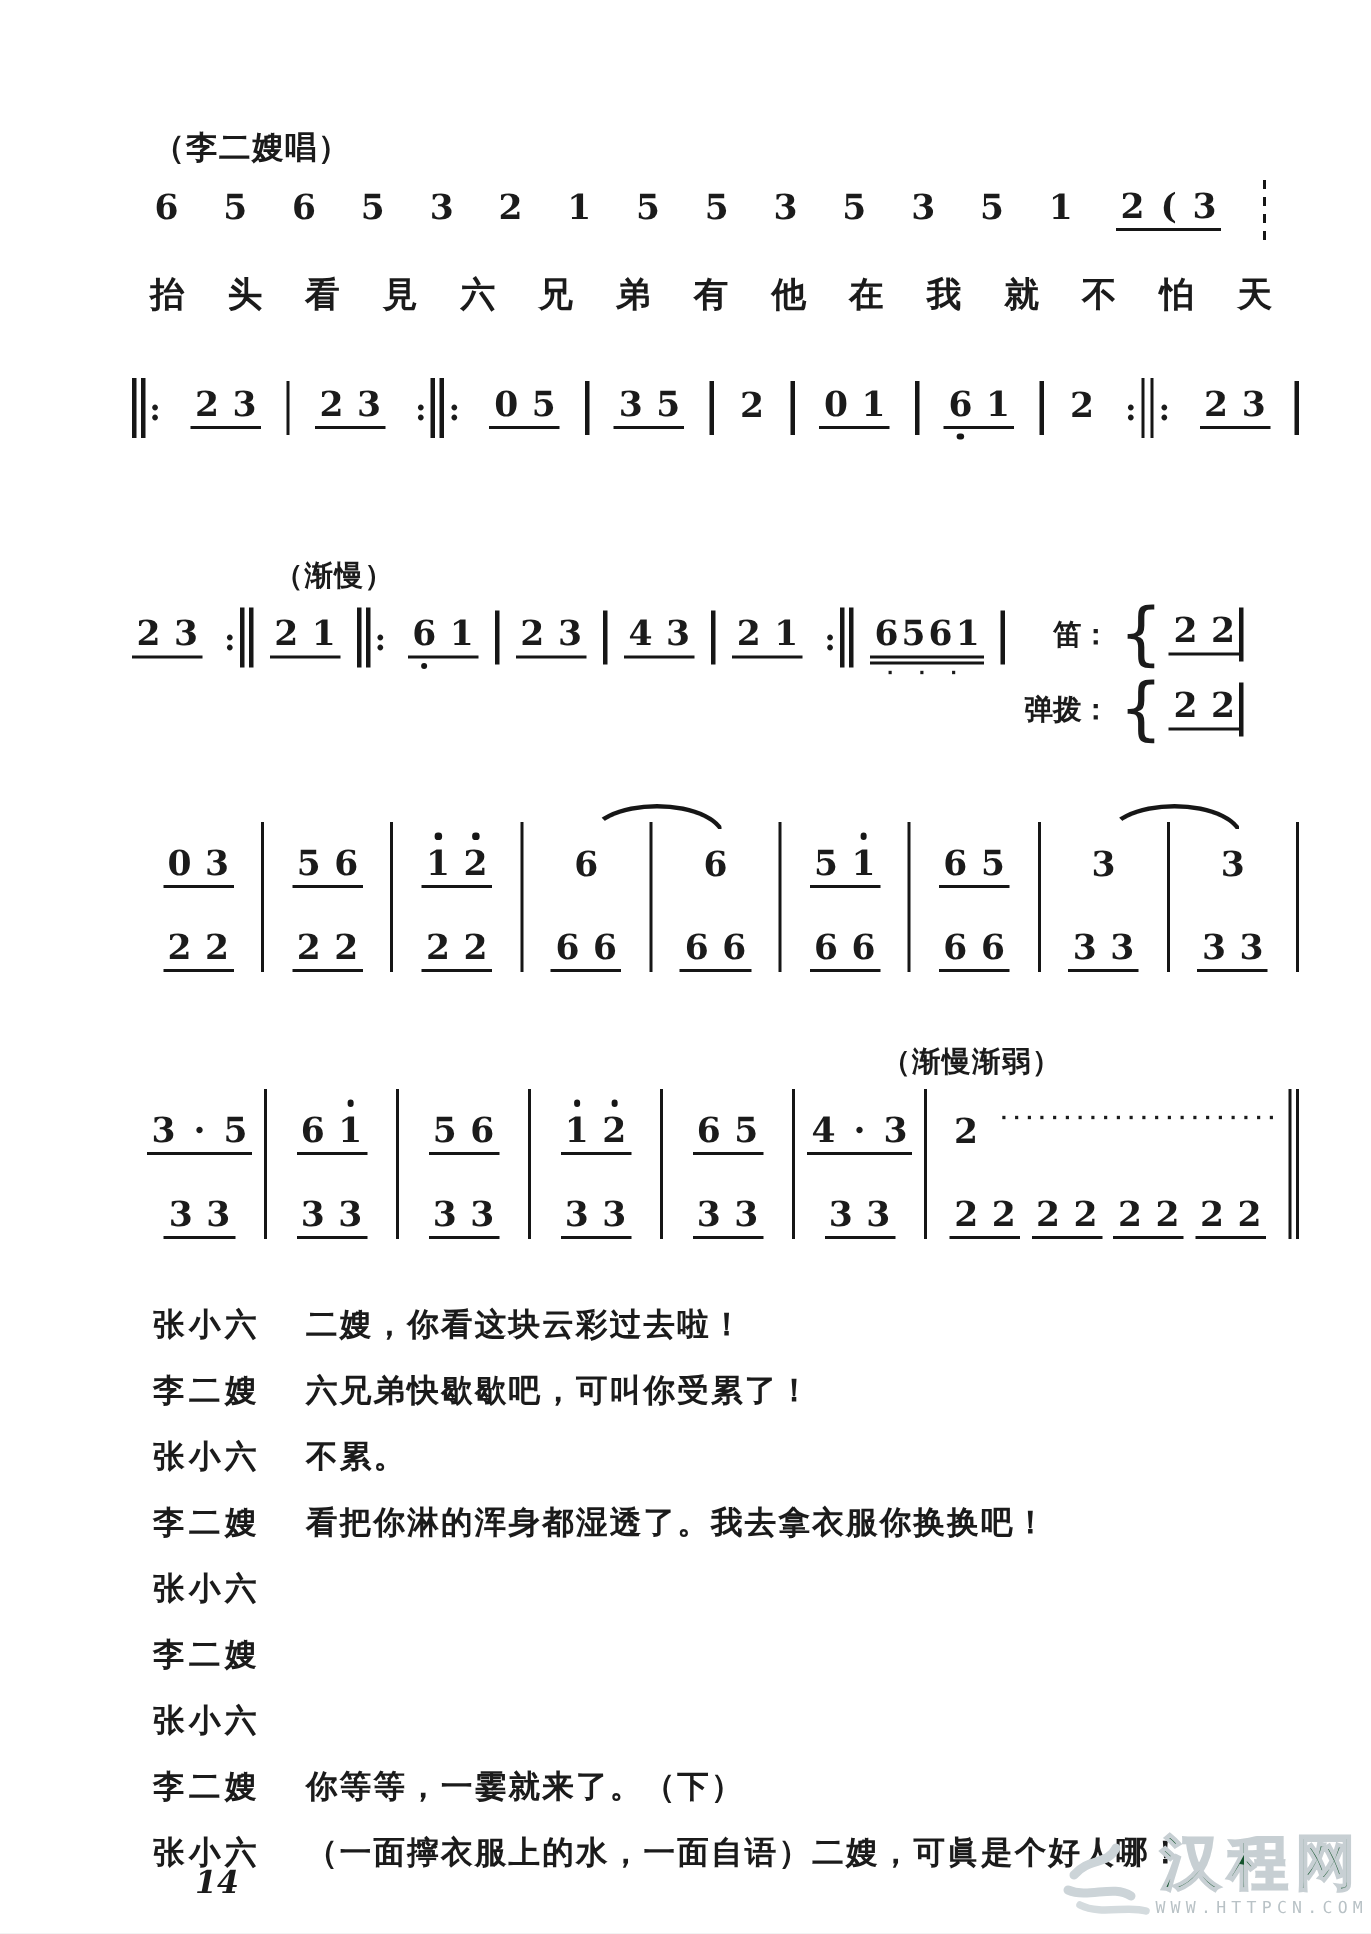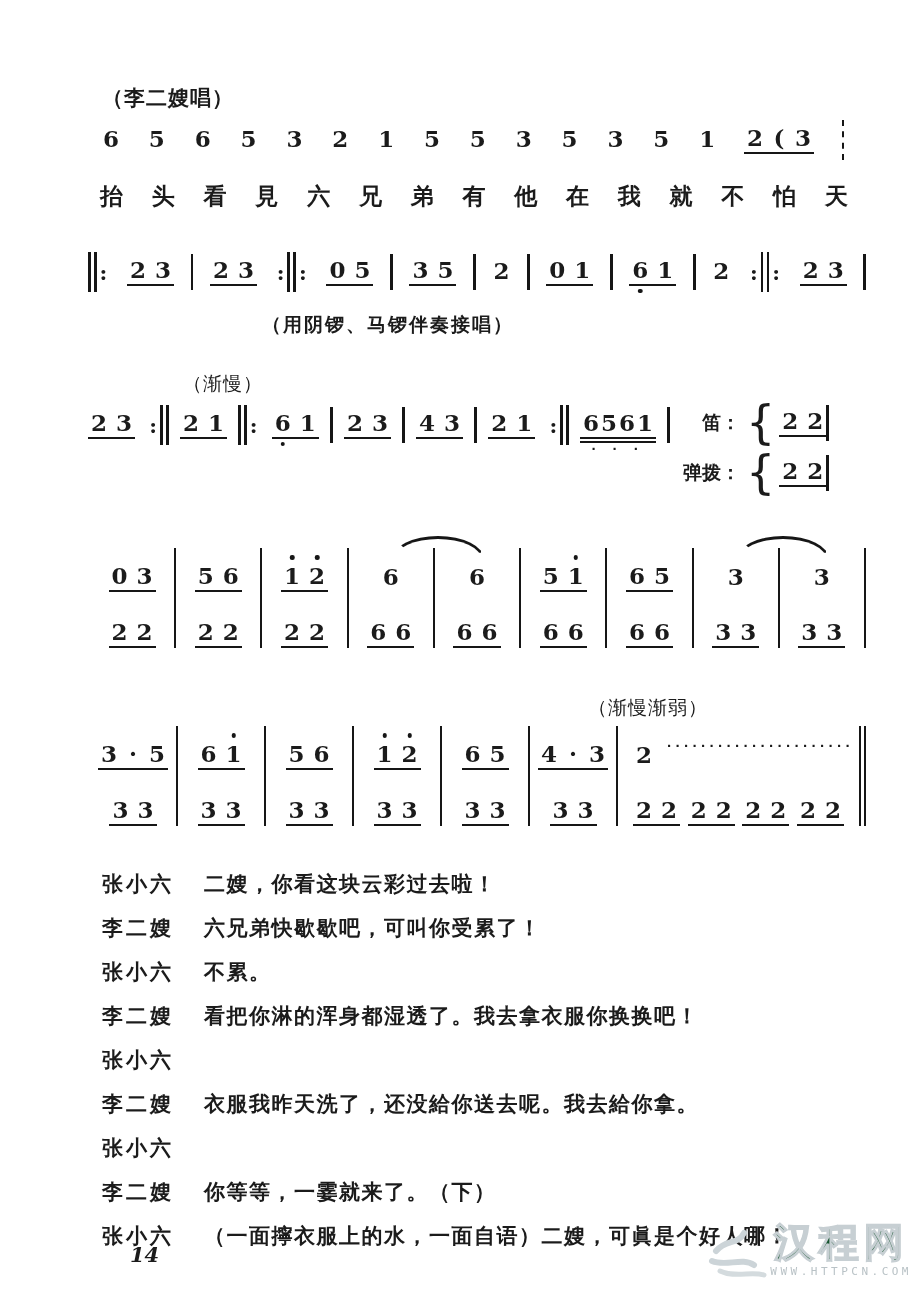--- a/index.html
+++ b/index.html
@@ -29,21 +29,21 @@
   .plab{font-size:19px;font-weight:700;white-space:nowrap;}
   .brace{font-size:46px;font-weight:400;line-height:.9;margin:0 4px;font-family:"DejaVu Sans",sans-serif;}
   .el{font-size:15px;font-weight:700;letter-spacing:3.5px;white-space:nowrap;overflow:hidden;
       align-self:center;margin-bottom:6px;}
   
   .sys1{top:120;left:102px;top:120px;width:742px;}
   .lyrics{position:absolute;top:181px;left:100px;width:748px;display:flex;justify-content:space-between;}
   .lyr{font-size:23px;font-weight:700;}
   .sys2{top:252px;left:88px;width:778px;}
   .caption{position:absolute;top:312px;left:262px;font-size:19px;font-weight:700;letter-spacing:2px;}
-  .tempo{position:absolute;font-size:19px;font-weight:400;letter-spacing:1px;}
+  .tempo{position:absolute;font-size:19px;font-weight:700;letter-spacing:1px;}
   .t1{top:371px;left:183px;}
   .t2{top:695px;left:588px;text-align:center;}
   .sys3wrap{position:absolute;top:398px;left:88px;width:782px;display:flex;align-items:flex-start;}
   .sys3main{flex:1;display:flex;justify-content:space-between;align-items:center;height:54px;margin-right:8px;}
   .parts{width:192px;flex:none;}
   .part-row{display:flex;align-items:center;height:50px;}
   .part-row .plab{width:62px;text-align:right;margin-right:2px;flex:none;}
   
   .duet{position:absolute;display:flex;width:776px;}
   .sys4{top:548px;left:90px;}
@@ -168,21 +168,20 @@
         <span class="rl"></span>
         <span class="rl"></span>
         <span class="rcol">:</span>
       </span>
       <span class="grp u1">
         <span class="gn">2</span>
         <span class="gn">3</span>
       </span>
       <span class="bar"></span>
     </div>
-  <div class="caption">（用阴锣、马锣伴奏接唱）</div>
 
   <div class="tempo t1">（渐慢）</div>
   <div class="sys3wrap">
     <div class="sys3main">
         <span class="grp u1">
           <span class="gn">2</span>
           <span class="gn">3</span>
         </span>
         <span class="rep">
           <span class="rcol">:</span>
@@ -501,21 +500,20 @@
     </div>
     <div class="dlg">
       <span class="dsp">李二嫂</span>
       <span class="dtx">看把你淋的浑身都湿透了。我去拿衣服你换换吧！</span>
     </div>
     <div class="dlg">
       <span class="dsp">张小六</span>
     </div>
     <div class="dlg">
       <span class="dsp">李二嫂</span>
-      <span class="dtx">衣服我昨天洗了，还没給你送去呢。我去給你拿。</span>
     </div>
     <div class="dlg">
       <span class="dsp">张小六</span>
     </div>
     <div class="dlg">
       <span class="dsp">李二嫂</span>
       <span class="dtx">你等等，一霎就来了。（下）</span>
     </div>
     <div class="dlg">
       <span class="dsp">张小六</span>

